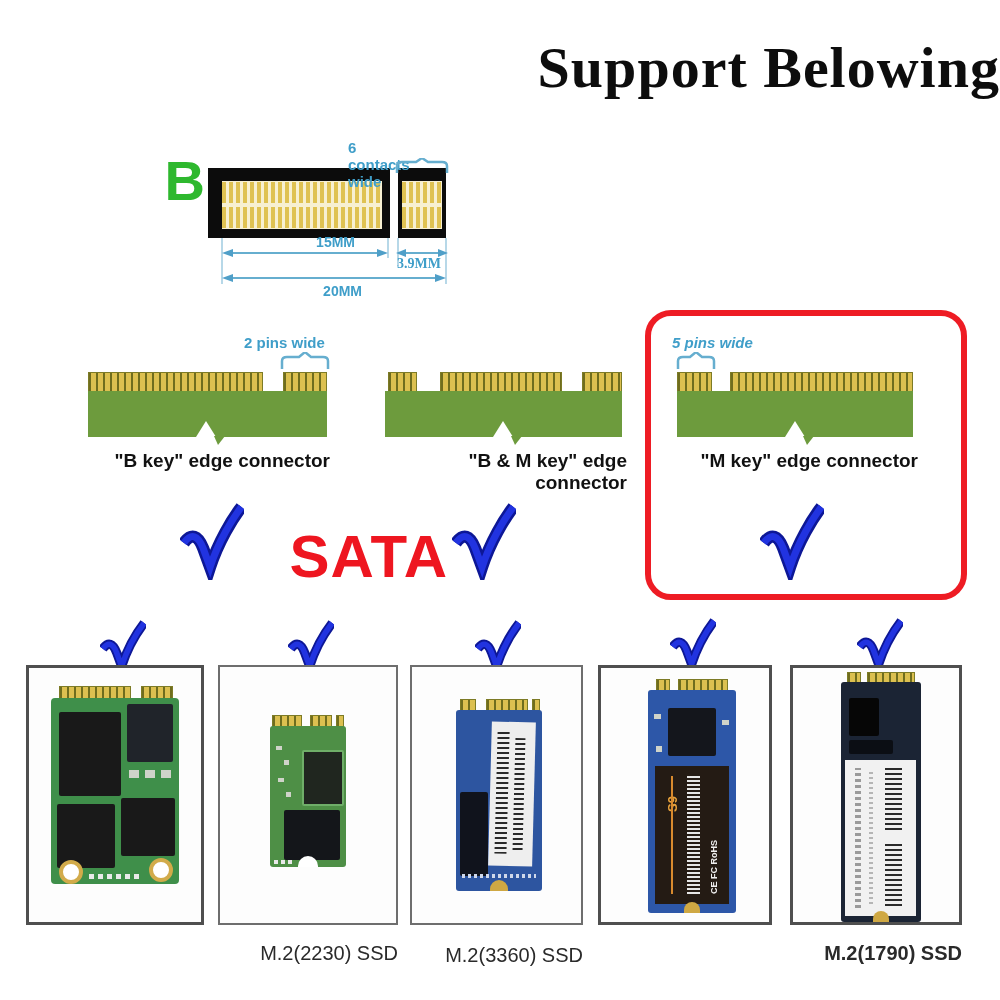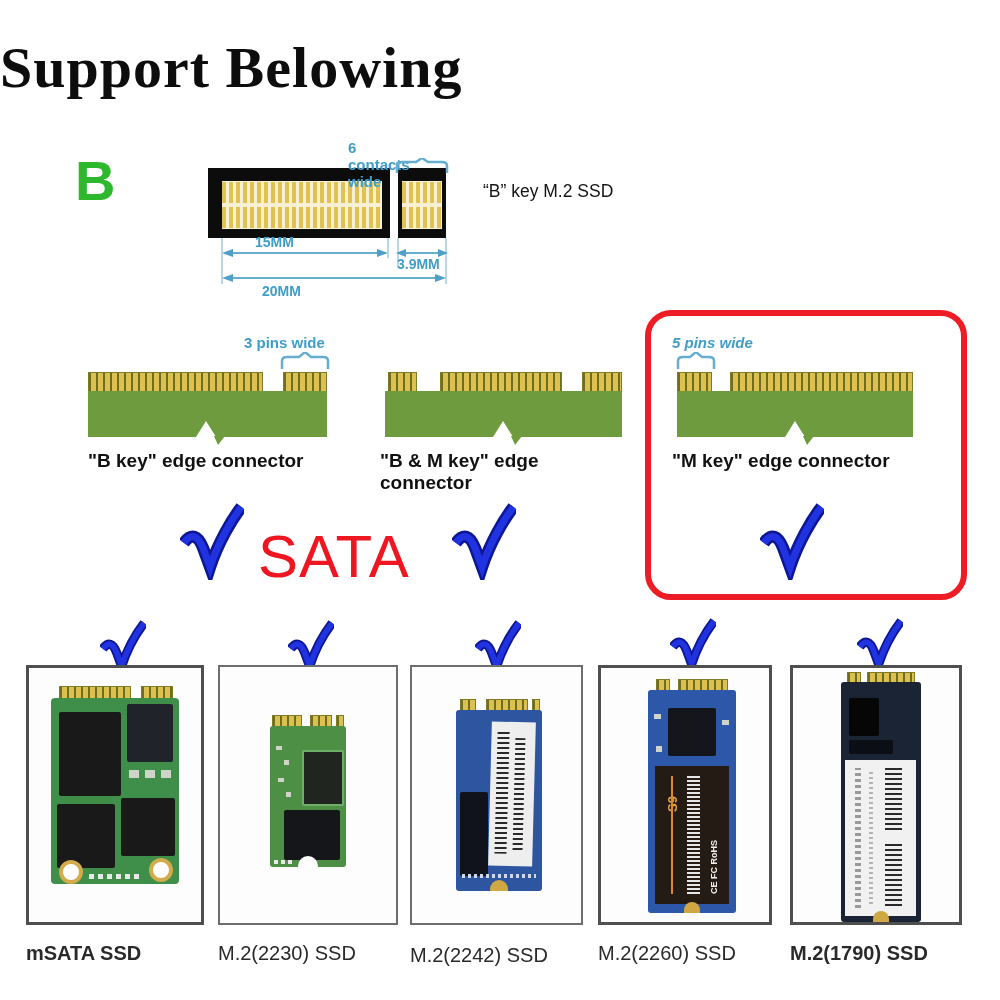--- a/index.html
+++ b/index.html
@@ -1,19 +1,19 @@
 <!DOCTYPE html>
 <html><head>
 <meta charset="utf-8">
 <style>
   html,body{margin:0;padding:0;background:#ffffff;}
   #canvas{position:relative;width:1000px;height:1000px;background:#ffffff;overflow:hidden;
           font-family:"Liberation Sans", sans-serif;}
   .abs{position:absolute;}
-  .ctr{text-align:left;}
+  .ctr{text-align:right;}
   
   .title{width:1000px;top:34px;left:0;font-family:"Liberation Serif", serif;font-weight:700;
          font-size:58px;color:#0d0d0d;letter-spacing:1px;}
   
   .bkey-b{left:75px;top:148px;width:130px;font-size:56px;font-weight:700;color:#2eb82e;}
   .bkey-word{left:75px;top:204px;width:130px;font-size:52px;font-weight:700;color:#141414;}
   
   .sock-black{background:#0c0c0c;}
   .contactband{background:repeating-linear-gradient(90deg,#dfc252 0 4px,#f7f0d2 4px 7px);}
   .cream{background:#f7f0d2;}
@@ -25,21 +25,21 @@
   
   .board{background:#6d9b3d;}
   .goldpins{background:repeating-linear-gradient(90deg,#6f6d1e 0 2px,#dcc050 2px 7px);
             border:1px solid #7d7b26;border-bottom:none;box-sizing:border-box;}
   .notch-w{width:0;height:0;border-left:10px solid transparent;border-right:10px solid transparent;
            border-bottom:16px solid #ffffff;}
   .tooth-g{width:0;height:0;border-left:4px solid transparent;border-right:7px solid transparent;
            border-top:9px solid #6d9b3d;}
   .connlabel{font-size:19px;font-weight:700;color:#111;}
   
-  .sata{left:258px;top:522px;width:190px;font-size:60px;font-weight:400;color:#ee1620;letter-spacing:1px;}
+  .sata{left:258px;top:522px;width:190px;font-size:60px;font-weight:700;color:#ee1620;letter-spacing:1px;}
   
   .photobox{border:3px solid #4f4f4f;background:#fdfdfd;box-sizing:border-box;}
   .photobox.thin{border-width:2px;border-color:#6e6e6e;}
   .ssdlabel{font-size:20px;color:#2a2a2a;}
   .bold{font-weight:700;}
   
   .chip{position:absolute;background:#191919;border-radius:2px;}
   .pad{position:absolute;background:#cfd3c9;}
   .screwhole{position:absolute;width:16px;height:16px;border-radius:50%;background:#fff;border:4px solid #d2ab4a;}
   .semicut-w{position:absolute;background:#ffffff;border-radius:10px 10px 0 0;}
@@ -87,45 +87,44 @@
       <line x1="3" y1="6" x2="163" y2="6" stroke="#66aecf" stroke-width="2"></line>
       <polygon points="0,6 11,2 11,10" fill="#4f9fc8"></polygon>
         <polygon points="166,6 155,2 155,10" fill="#4f9fc8"></polygon>
     </svg>
 
     <svg class="abs" style="left:396px;top:247px;" width="52" height="12" viewBox="0 0 52 12">
       <line x1="3" y1="6" x2="49" y2="6" stroke="#66aecf" stroke-width="2"></line>
       <polygon points="0,6 10,2 10,10" fill="#4f9fc8"></polygon>
         <polygon points="52,6 42,2 42,10" fill="#4f9fc8"></polygon>
     </svg>
-    <div class="abs dimtxt" style="left:397px;top:256px;font-size:14px;">3.9MM</div>
+    <div class="abs dimtxt" style="left:397px;top:256px;font-size:14px;font-family:Liberation Serif, serif;">3.9MM</div>
 
     <svg class="abs" style="left:222px;top:272px;" width="224" height="12" viewBox="0 0 224 12">
       <line x1="3" y1="6" x2="221" y2="6" stroke="#66aecf" stroke-width="2"></line>
       <polygon points="0,6 11,2 11,10" fill="#4f9fc8"></polygon>
         <polygon points="224,6 213,2 213,10" fill="#4f9fc8"></polygon>
     </svg>
     <div class="abs dimtxt ctr" style="left:262px;top:283px;width:100px;font-size:14px;">20MM</div>
 
     <div class="abs note" style="left:483px;top:178px;width:290px;">
-      <div>“B” key M.2 SSD</div>
     </div>
   </div>
 
   <div class="abs redbox"></div>
 
   <div class="abs" style="left:88px;top:372px;width:242px;height:72px;">
     <div class="abs goldpins" style="left:0;top:0;width:175px;height:20px;"></div>
     <div class="abs goldpins" style="left:195px;top:0;width:44px;height:20px;"></div>
     <div class="abs board" style="left:0;top:19px;width:239px;height:46px;">
       <div class="abs notch-w" style="left:108px;top:30px;"></div>
     </div>
     <div class="abs tooth-g" style="left:126px;top:64px;"></div>
   </div>
-  <div class="abs dimtxt" style="left:244px;top:334px;font-size:15px;">3 pins wide</div>
+  <div class="abs dimtxt" style="left:244px;top:334px;font-size:15px;">2 pins wide</div>
   <svg class="abs" style="left:279px;top:352px;" width="52" height="18" viewBox="0 0 52 18">
     <path d="M3 17 L3 9 Q3 5 8 5 L20 5 L26 0 L32 5 L44 5 Q49 5 49 9 L49 17" fill="none" stroke="#66aecf" stroke-width="2.5"></path>
   </svg>
   <div class="abs connlabel ctr" style="left:88px;top:450px;width:242px;">"B key" edge connector</div>
 
   <div class="abs" style="left:385px;top:372px;width:237px;height:72px;">
     <div class="abs goldpins" style="left:3px;top:0;width:29px;height:20px;"></div>
     <div class="abs goldpins" style="left:55px;top:0;width:122px;height:20px;"></div>
     <div class="abs goldpins" style="left:197px;top:0;width:40px;height:20px;"></div>
     <div class="abs board" style="left:0;top:19px;width:237px;height:46px;">
@@ -269,19 +268,17 @@
           <div class="abs" style="left:10px;top:8px;width:6px;height:140px;background:repeating-linear-gradient(0deg,#9a9a9a 0 3px,#f1f1f1 3px 6px);"></div>
           <div class="abs" style="left:24px;top:10px;width:4px;height:134px;background:repeating-linear-gradient(0deg,#b5b5b5 0 2px,#f1f1f1 2px 5px);"></div>
           <div class="abs barcode" style="left:40px;top:8px;width:17px;height:62px;"></div>
           <div class="abs barcode" style="left:40px;top:84px;width:17px;height:62px;"></div>
         </div>
         <div class="semicut-g" style="left:32px;top:229px;width:16px;height:11px;"></div>
       </div>
     </div>
   </div>
 
-  <div class="abs ssdlabel bold ctr" style="left:26px;top:942px;width:178px;">mSATA SSD</div>
   <div class="abs ssdlabel ctr" style="left:218px;top:942px;width:180px;">M.2(2230) SSD</div>
-  <div class="abs ssdlabel ctr" style="left:410px;top:944px;width:173px;">M.2(2242) SSD</div>
-  <div class="abs ssdlabel ctr" style="left:598px;top:942px;width:174px;">M.2(2260) SSD</div>
+  <div class="abs ssdlabel ctr" style="left:410px;top:944px;width:173px;">M.2(3360) SSD</div>
   <div class="abs ssdlabel bold ctr" style="left:790px;top:942px;width:172px;">M.2(1790) SSD</div>
 
 </div>
 
 </body></html>

